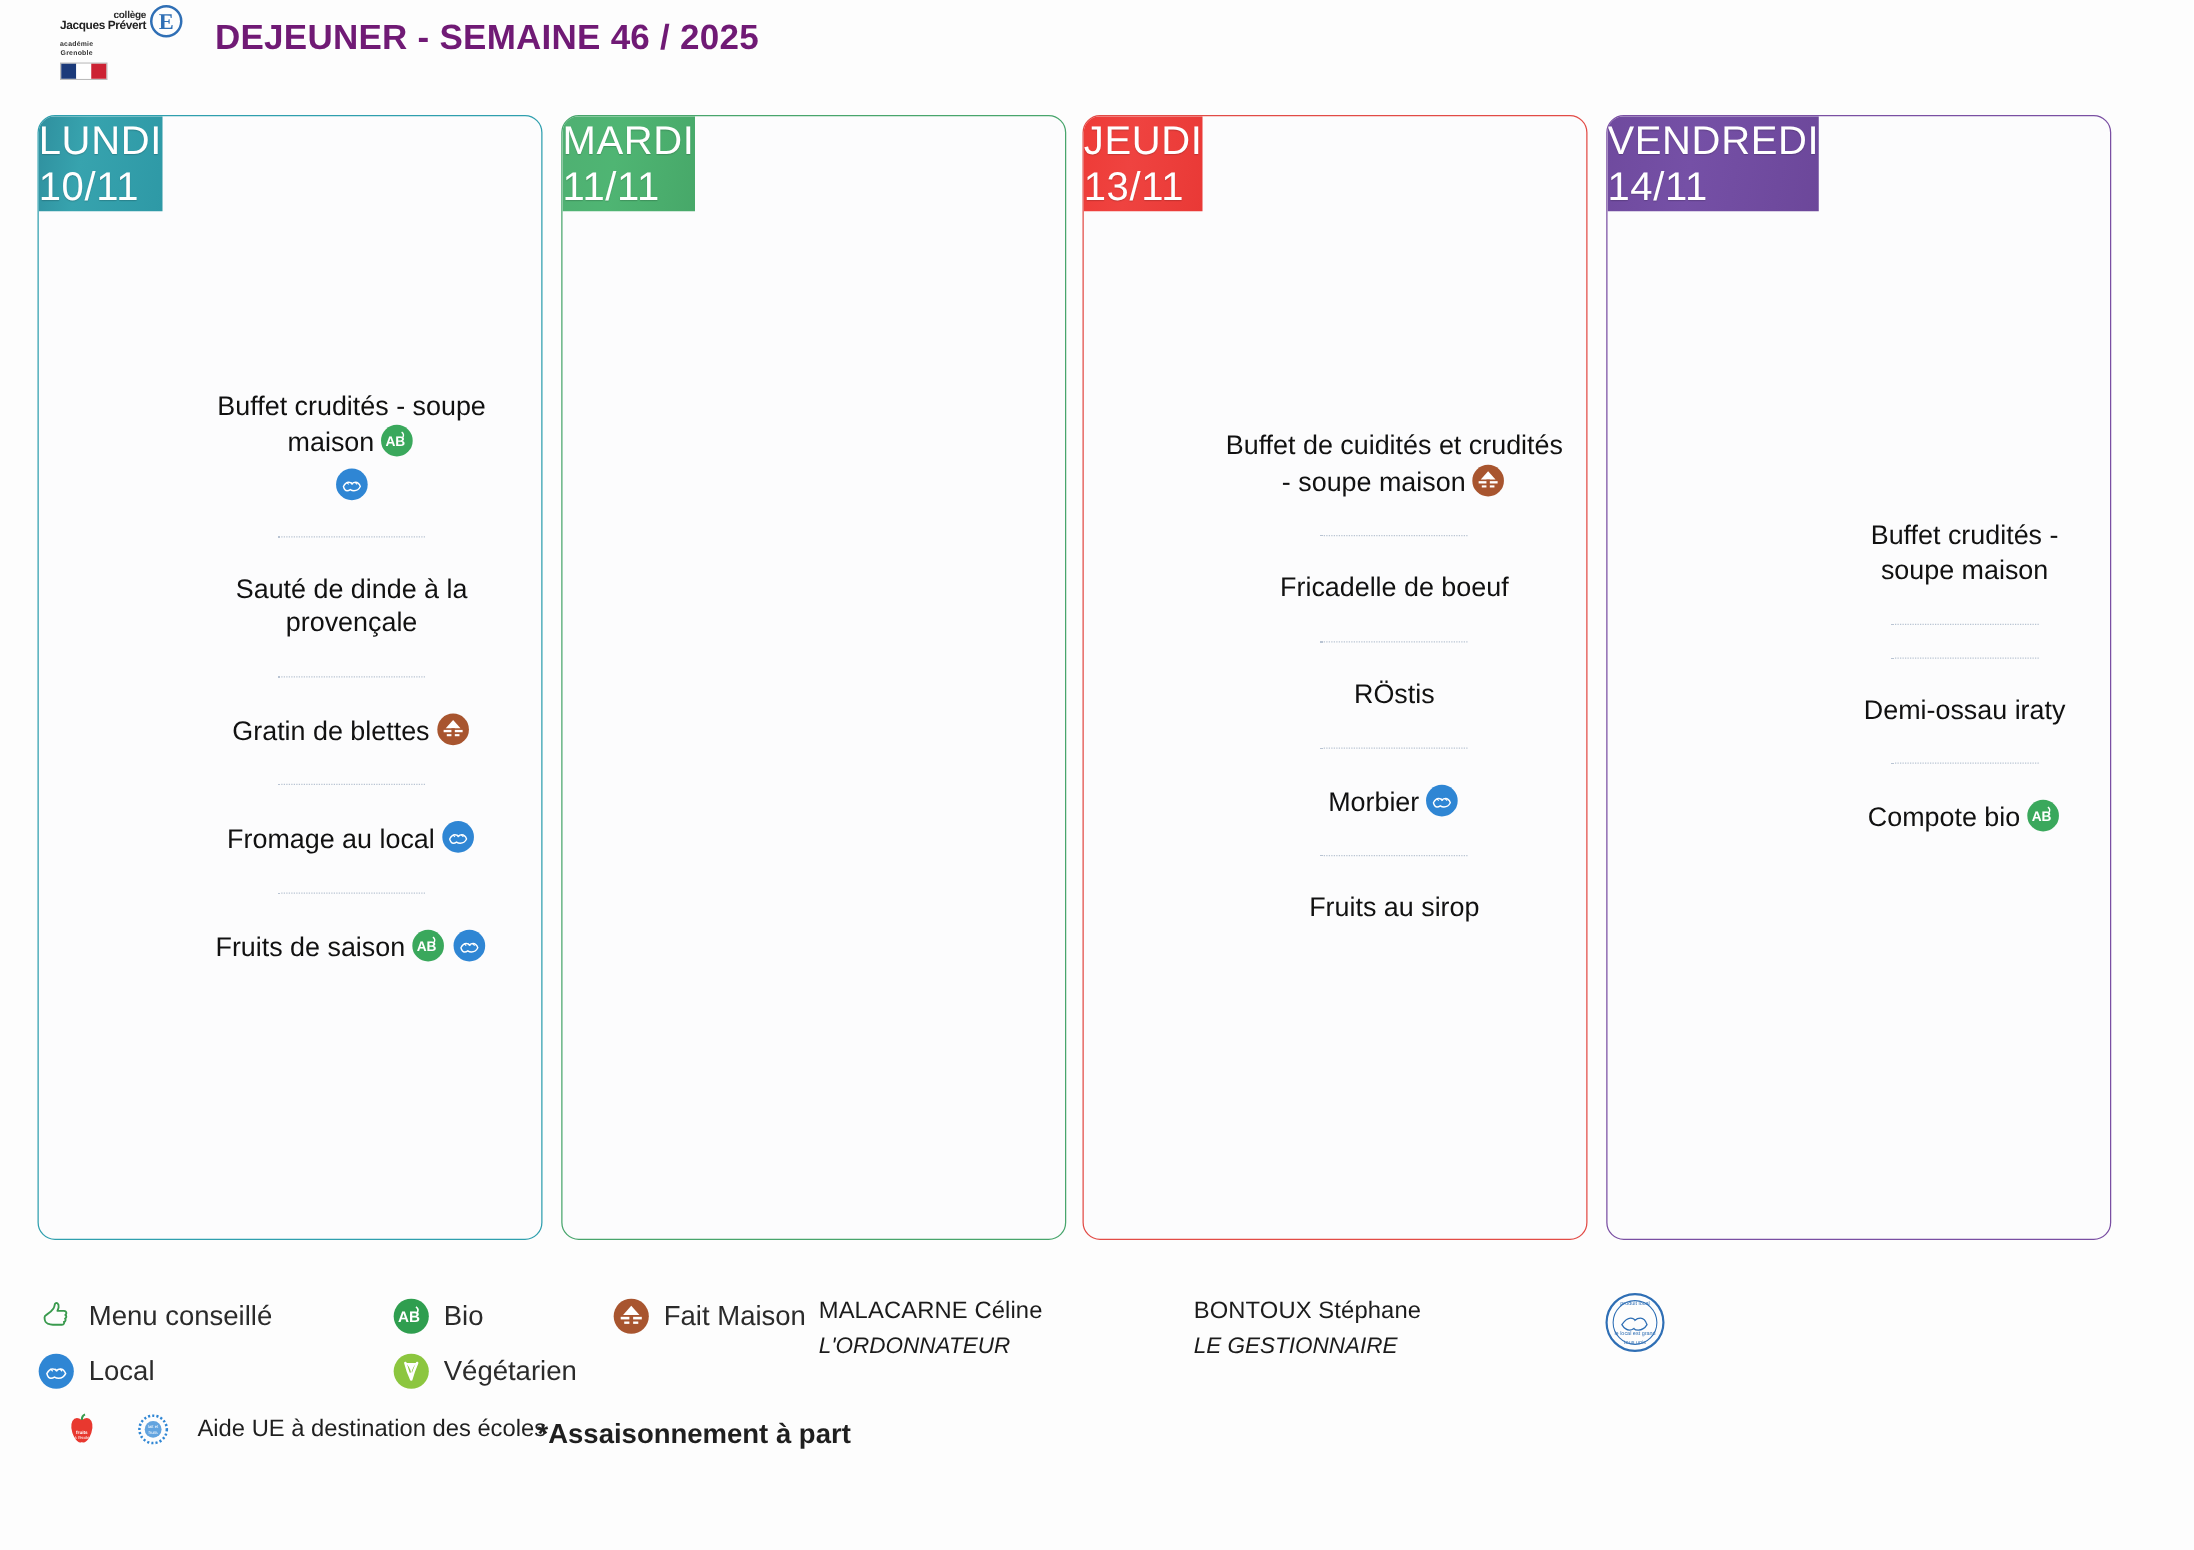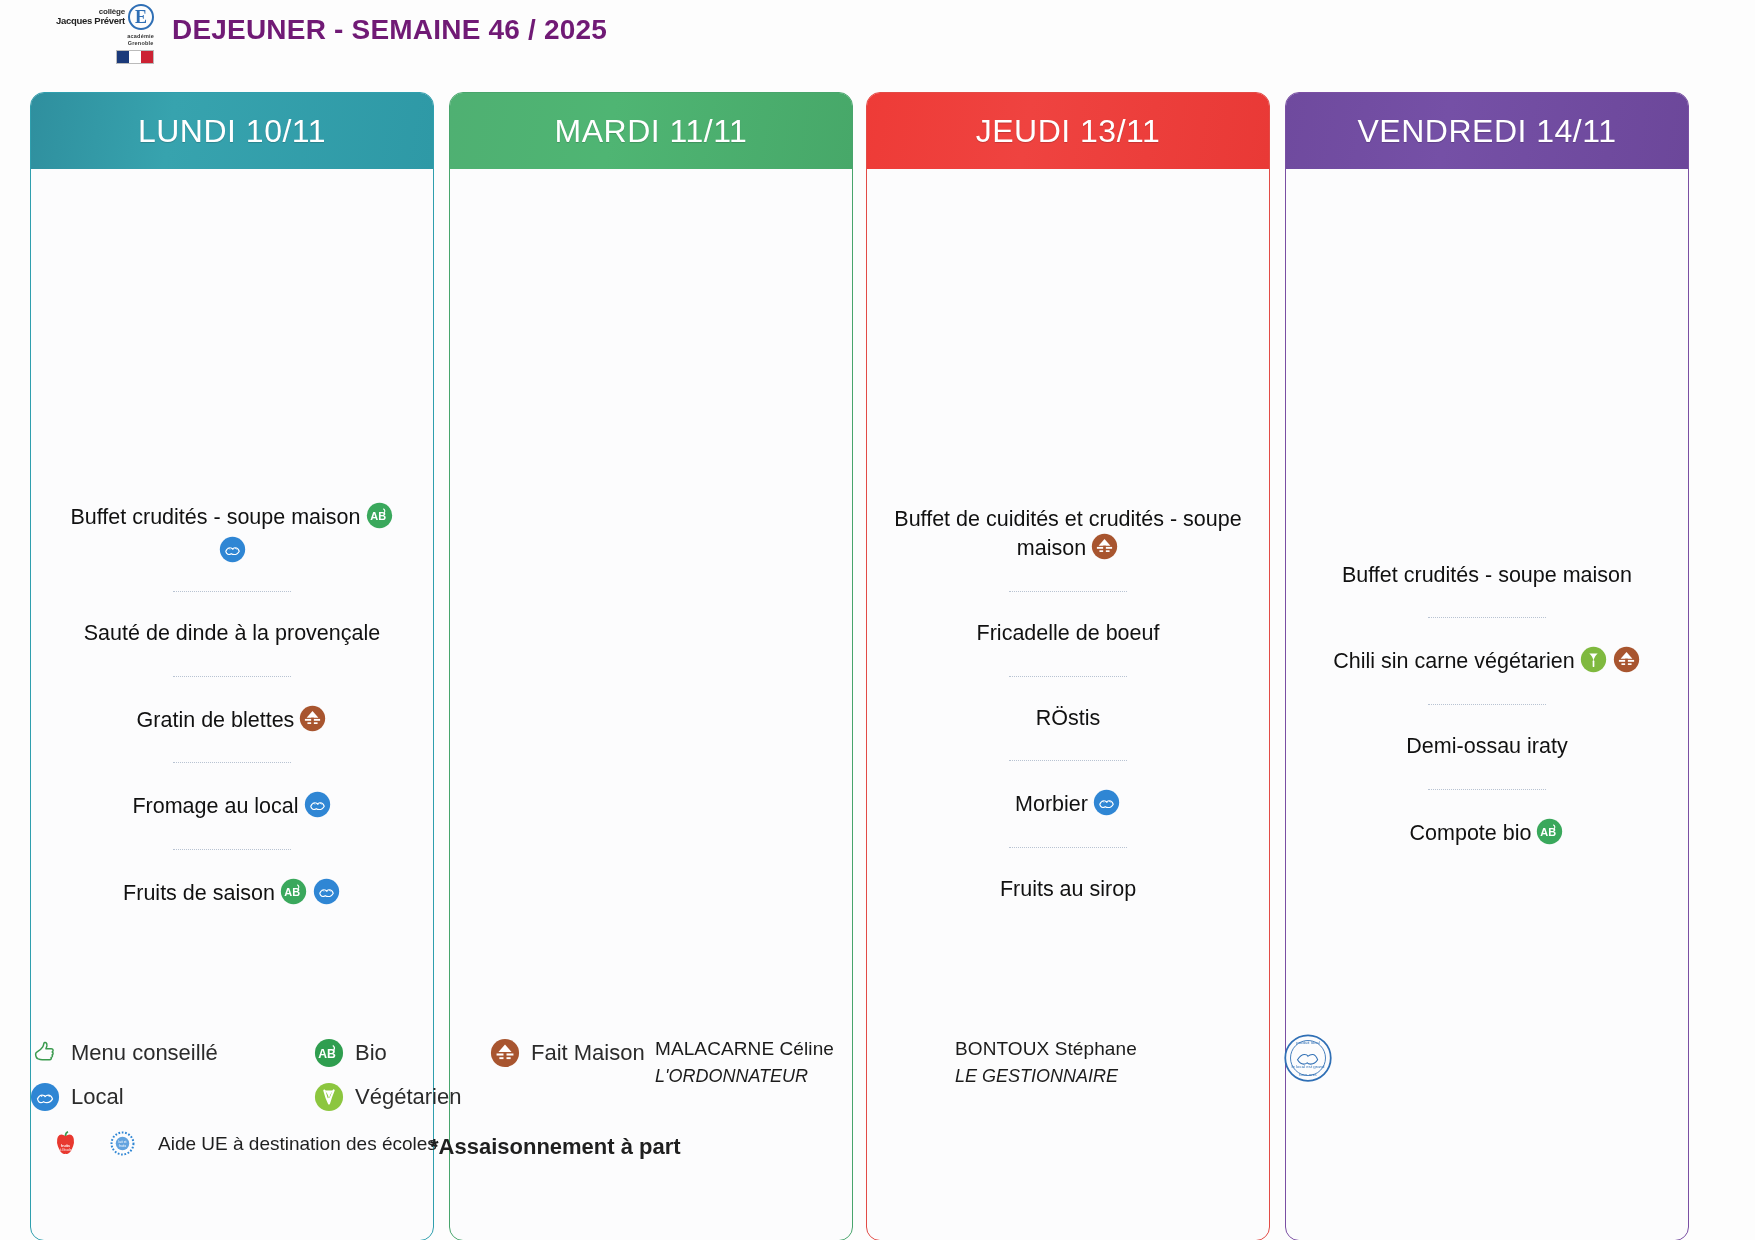--- a/index.html
+++ b/index.html
@@ -18,21 +18,21 @@
 
   
   .topbar {
     position: absolute;
     left: 0; top: 0; width: 1755px; height: 72px;
     display: flex; align-items: center;
   }
   .logo-block {
     position: absolute; left: 48px; top: 4px;
     width: 106px; height: 60px;
-    display: flex; flex-direction: column; align-items: flex-end;
+    display: flex; flex-direction: column; align-items: flex-start;
     justify-content: flex-start;
   }
   .logo-row {
     display: flex; align-items: center; gap: 3px;
   }
   .logo-words {
     display: flex; flex-direction: column; align-items: flex-end;
     line-height: 1.0;
   }
   .logo-college {
@@ -63,24 +63,24 @@
   .flag .r { background: #cc2233; }
   .doc-title {
     position: absolute; left: 172px; top: 14px;
     font-size: 28px; font-weight: bold; color: #701a75;
     letter-spacing: 0.2px;
   }
 
   
   .cards { position: absolute; left: 0; top: 92px; width: 1755px; height: 840px; }
   .card {
-    position: absolute; top: 0; width: 404px; height: 1149px;
+    position: absolute; top: 0; width: 404px; height: 900px;
     border-radius: 14px;
     background: #fcfcfd;
-    display: flex; flex-direction: column;
+    display: flex; flex-direction: row;
     overflow: hidden;
   }
   .card.c0 { left: 30px;   border: 1px solid #2f9fae; }
   .card.c1 { left: 449px;  border: 1px solid #48a56c; }
   .card.c2 { left: 866px;  border: 1px solid #e24b46; }
   .card.c3 { left: 1285px; border: 1px solid #7a4fa3; }
 
   .card-head {
     height: 76px; flex: 0 0 76px;
     display: flex; align-items: center; justify-content: center;
@@ -257,31 +257,20 @@
           </div>
       </div>
     </div>
 
     <div class="card c3">
       <div class="card-head">VENDREDI 14/11</div>
       <div class="card-body">
         <div class="menu-list">
             <div class="menu-item"><span class="txt">Buffet crudités - soupe maison</span></div>
             <div class="sep"></div>
-            <div class="menu-item"><span class="txt">Chili sin carne végétarien</span><span class="badge"><svg viewBox="0 0 32 32">
-                  <circle cx="16" cy="16" r="15" fill="#7fb93f"></circle>
-                  <path d="M11 9 q4 3 5 9 q1-6 5-9" fill="#ffffff"></path>
-                  <path d="M16 24 v-6" stroke="#ffffff" stroke-width="2" stroke-linecap="round"></path>
-                </svg></span><span class="badge"><svg viewBox="0 0 32 32">
-                  <circle cx="16" cy="16" r="15" fill="#a8552f"></circle>
-                  <path d="M16 7 L23 15 H9 Z" fill="#ffffff"></path>
-                  <rect x="7" y="16.5" width="18" height="2.2" fill="#ffffff"></rect>
-                  <rect x="10" y="20.5" width="12" height="2" fill="#ffffff"></rect>
-                  <rect x="14.4" y="15" width="3.2" height="9" fill="#a8552f"></rect>
-                </svg></span></div>
             <div class="sep"></div>
             <div class="menu-item"><span class="txt">Demi-ossau iraty</span></div>
             <div class="sep"></div>
             <div class="menu-item"><span class="txt">Compote bio</span><span class="badge"><svg viewBox="0 0 32 32">
                   <circle cx="16" cy="16" r="15" fill="#3aa85c"></circle>
                   <text x="14.5" y="21" font-family="Liberation Sans, sans-serif" font-size="13" font-weight="bold" fill="#ffffff" text-anchor="middle">AB</text>
                   <path d="M20.5 8 q3 2 1 5" stroke="#ffffff" stroke-width="1.3" fill="none"></path>
                 </svg></span></div>
           </div>
       </div>

